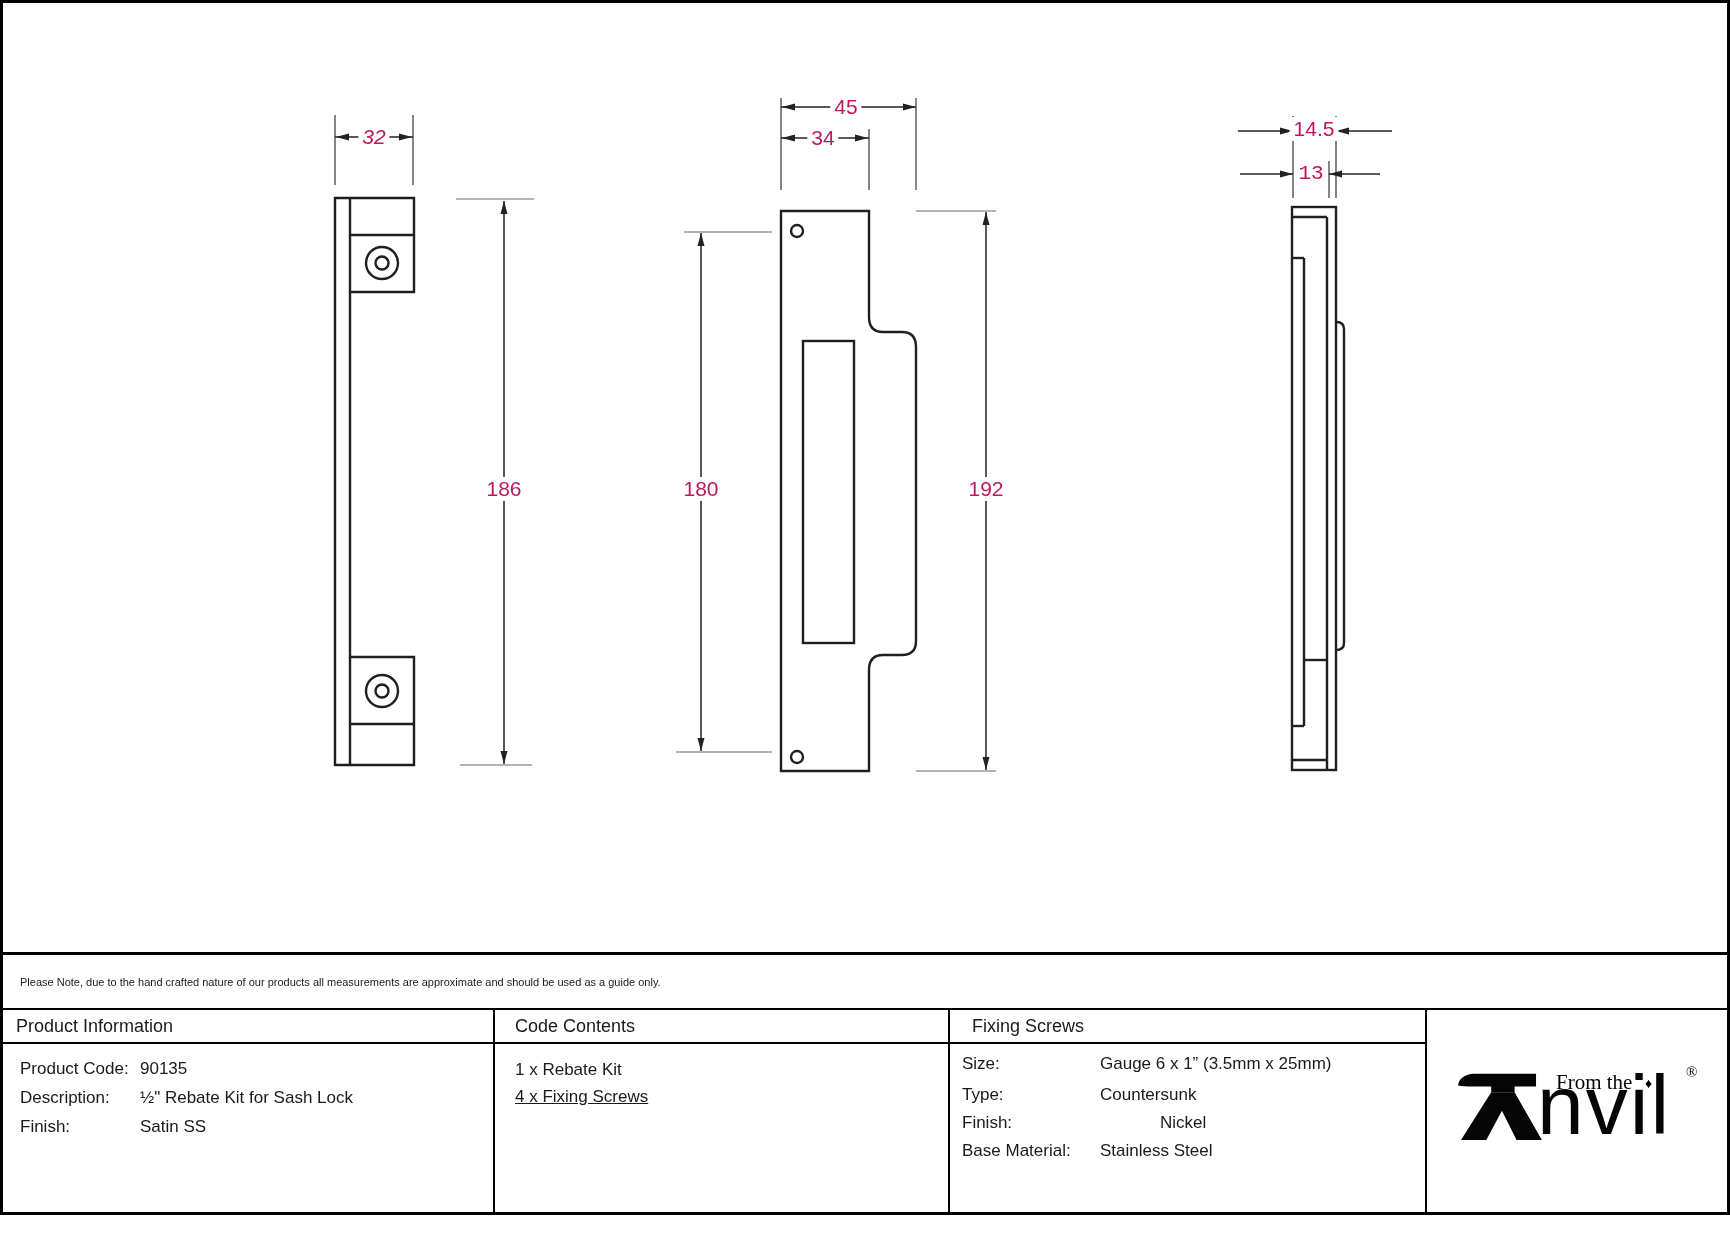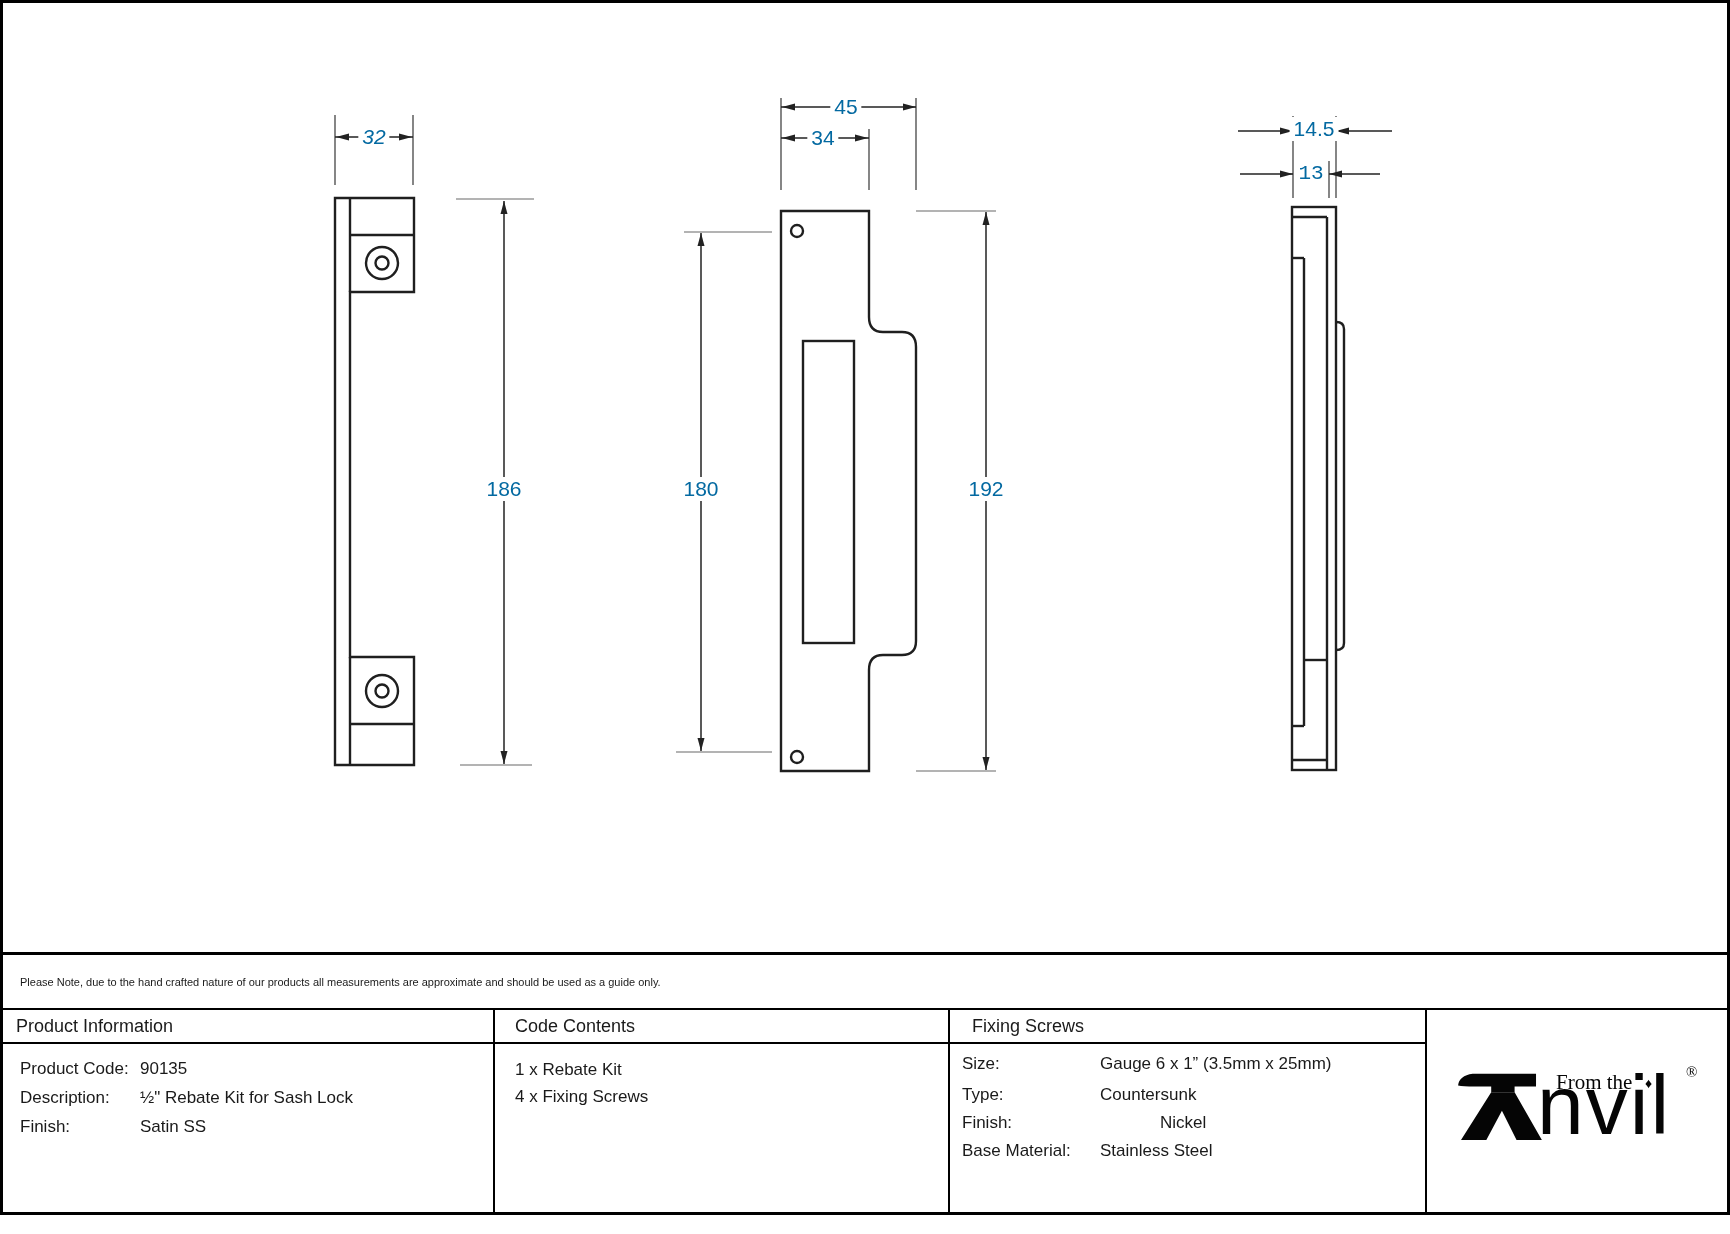--- a/index.html
+++ b/index.html
@@ -3,21 +3,21 @@
 <meta charset="utf-8">
 <style>
   html,body{margin:0;padding:0;background:#fff;}
   #page{position:relative;width:1730px;height:1234px;background:#ffffff;
         font-family:"Liberation Sans","DejaVu Sans",sans-serif;color:#1a1a1a;overflow:hidden;}
   .abs{position:absolute;}
   #frame{left:0;top:0;width:1730px;height:1215px;border:3px solid #000;box-sizing:border-box;}
   .hline{background:#000;}
   .vline{background:#000;}
   .dim{position:absolute;transform:translate(-50%,-50%);background:#fff;padding:0 4px;
-       font-size:21px;color:#0369a1;white-space:nowrap;}
+       font-size:21px;color:#be185d;white-space:nowrap;}
   .note{font-size:11px;}
   .th{font-size:18px;}
   .td{font-size:17px;white-space:nowrap;}
   .logo-small{font-family:"Liberation Serif","DejaVu Serif",serif;font-size:21px;color:#050505;}
   .logo-big{font-family:Liberation Sans, sans-serif;font-size:84px;line-height:1;
             letter-spacing:2px;color:#050505;}
   .logo-reg{font-family:"Liberation Serif","DejaVu Serif",serif;font-size:15px;color:#050505;}
   .logo-diamond{font-size:14px;color:#050505;}
   svg{display:block;}
 </style>
@@ -134,21 +134,21 @@
   <div class="abs th" style="left:972px;top:1016px;">Fixing Screws</div>
 
   <div class="abs td" style="left:20px;top:1059px;">Product Code:</div>
   <div class="abs td" style="left:140px;top:1059px;">90135</div>
   <div class="abs td" style="left:20px;top:1088px;">Description:</div>
   <div class="abs td" style="left:140px;top:1088px;">½" Rebate Kit for Sash Lock</div>
   <div class="abs td" style="left:20px;top:1117px;">Finish:</div>
   <div class="abs td" style="left:140px;top:1117px;">Satin SS</div>
 
   <div class="abs td" style="left:515px;top:1060px;">1 x Rebate Kit</div>
-  <div class="abs td" style="left:515px;top:1087px;">4 x Fixing Screws</div>
+  <div class="abs td" style="left:515px;top:1087px;text-decoration:underline;">4 x Fixing Screws</div>
 
   <div class="abs td" style="left:962px;top:1054px;">Size:</div>
   <div class="abs td" style="left:1100px;top:1054px;">Gauge 6 x 1” (3.5mm x 25mm)</div>
   <div class="abs td" style="left:962px;top:1085px;">Type:</div>
   <div class="abs td" style="left:1100px;top:1085px;">Countersunk</div>
   <div class="abs td" style="left:962px;top:1113px;">Finish:</div>
   <div class="abs td" style="left:1160px;top:1113px;">Nickel</div>
   <div class="abs td" style="left:962px;top:1141px;">Base Material:</div>
   <div class="abs td" style="left:1100px;top:1141px;">Stainless Steel</div>
 

